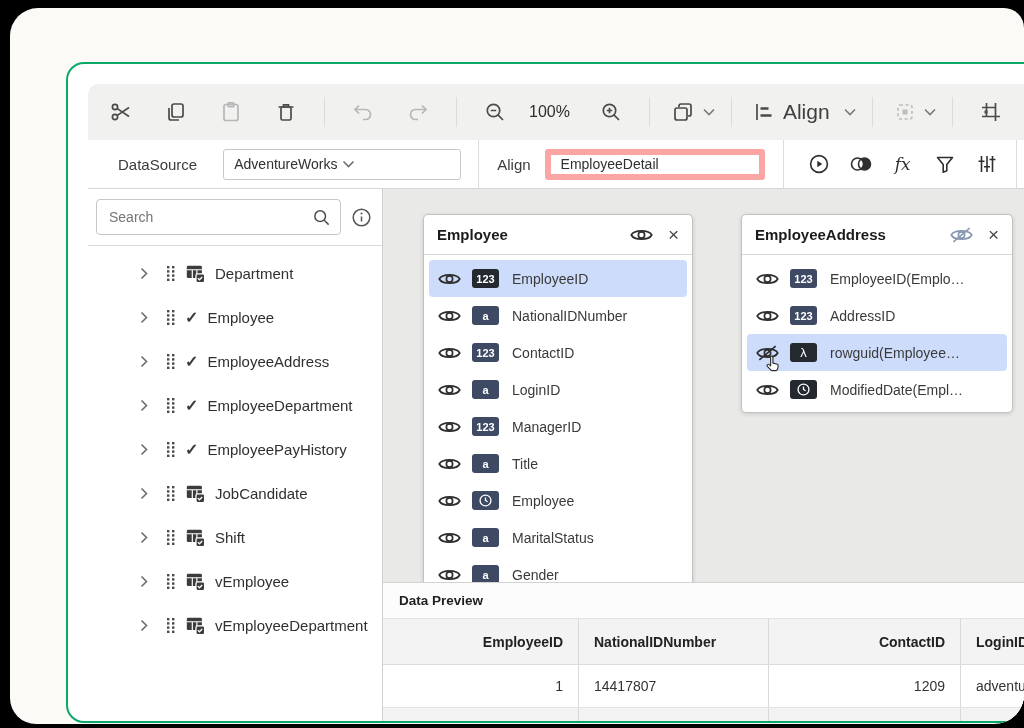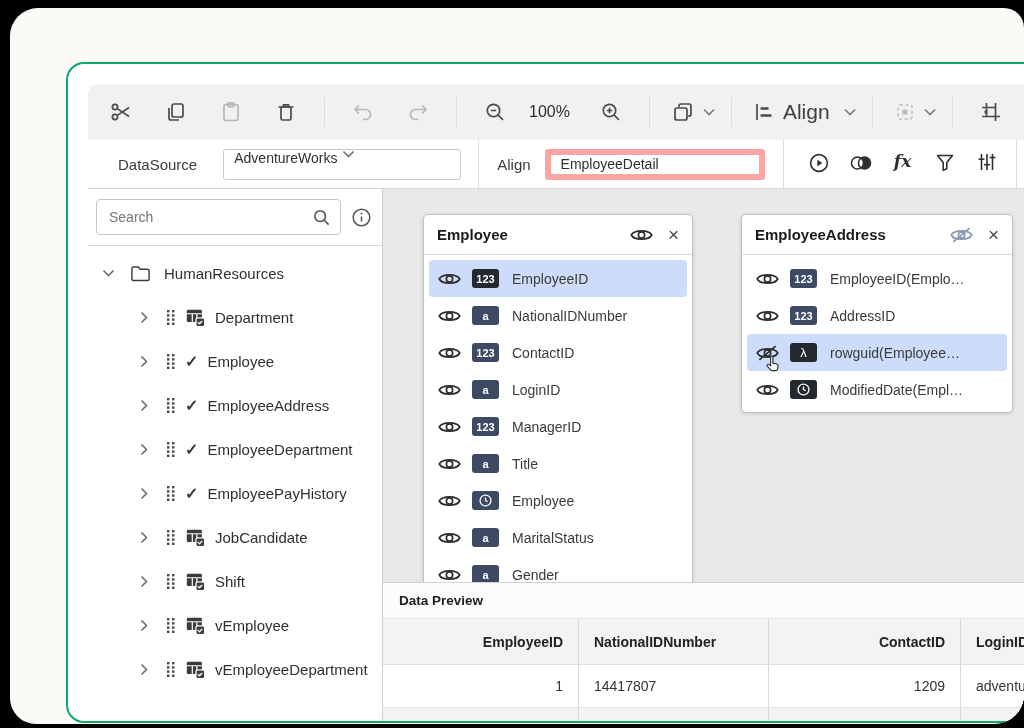--- a/index.html
+++ b/index.html
@@ -16,25 +16,25 @@
   .tbtn.dis { color:#b7b7b7; }
   .vsep { width:1px; height:30px; background:#dcdcdc; margin-right:21px; flex:none; }
   .zoomlvl { font-size:16px; color:#2e2e2e; margin:0 10px 0 -4px; margin-right:24px; flex:none; }
   .ddgroup { display:flex; align-items:center; color:#4b4b4b; margin-right:16px; flex:none; }
   .ddgroup .chev { margin-left:8px; color:#7a7a7a; }
   .alignlbl { font-size:21px; color:#3f3f3f; margin:0 6px 0 8px; }
 
   
   .tb2 { height:49px; background:#fff; border-bottom:1px solid #d6d6d6; display:flex; align-items:center; }
   .lbl { font-size:15px; color:#3c3c3c; flex:none; }
-  .selectbox { margin-left:26px; width:238px; height:31px; border:1px solid #c7c7c7; border-radius:3px; background:#fff; display:flex; padding:0 10px; flex:none; }
+  .selectbox { margin-left:26px; width:238px; height:31px; border:1px solid #c7c7c7; border-radius:3px; background:#fff; display:flex; align-items:center; padding:0 10px; flex:none; }
   .selectbox span { flex:1; font-size:14px; color:#303030; }
   .textbox { margin-left:14px; width:220px; height:31px; border:6px solid #fca5a5; border-radius:3px; background:#fff; font-size:14px; color:#303030; padding:0 10px; font-family:"Liberation Sans",sans-serif; flex:none; }
   .vsep2 { width:1px; align-self:stretch; background:#ddd; flex:none; }
-  .qbtn { width:26px; height:26px; display:flex; justify-content:center; color:#2f2f2f; margin-right:16px; flex:none;font-weight:bold; }
+  .qbtn { width:26px; height:26px; display:flex; align-items:center; justify-content:center; color:#2f2f2f; margin-right:16px; flex:none; }
 
   
   .main { display:flex; height:532px; }
   .sidebar { width:295px; background:#fff; border-right:1px solid #cfcfcf; flex:none; display:flex; flex-direction:column; }
   .searchrow { display:flex; align-items:center; padding:10px 10px 10px 8px; border-bottom:1px solid #dadada; }
   .searchbox { position:relative; flex:1; height:36px; border:1px solid #c6c6c6; border-radius:4px; background:#fff; }
   .searchbox input { position:absolute; inset:0; border:none; outline:none; background:transparent; padding:0 34px 0 12px; font-size:14px; color:#000000; font-family:"Liberation Sans",sans-serif; }
   .searchbox .mag { position:absolute; right:9px; top:8px; color:#4f4f4f; }
   .infoico { margin-left:10px; color:#555; flex:none; }
   .tree { padding-top:5px; overflow:hidden; flex:1; }
@@ -277,33 +277,20 @@
             <span class="infoico">
                 <svg width="21" height="21" viewBox="0 0 21 21" fill="none" stroke="currentColor" stroke-width="1.5">
                   <circle cx="10.5" cy="10.5" r="8.3"></circle>
                   <path d="M10.5 9.4v5"></path>
                   <circle cx="10.5" cy="6.5" r="1" fill="currentColor" stroke="none"></circle>
                 </svg>
               </span>
           </div>
           <div class="tree">
 
-            <div class="trow ind0">
-              <span class="tchev">
-                  <svg width="13" height="9" viewBox="0 0 13 9" fill="none" stroke="currentColor" stroke-width="1.6">
-                    <path d="M1.5 1.5l5 5 5-5"></path>
-                  </svg>
-                </span>
-              <span style="margin:0 13px 0 15px;">
-                  <svg width="21" height="19" viewBox="0 0 22 19" fill="none" stroke="#3c3c3c" stroke-width="1.5">
-                    <path d="M2 4.2c0-.9.7-1.6 1.6-1.6h5.1l2 2.5h7.7c.9 0 1.6.7 1.6 1.6v8.6c0 .9-.7 1.6-1.6 1.6H3.6c-.9 0-1.6-.7-1.6-1.6z"></path>
-                  </svg>
-                </span>
-              <span class="tlabel">HumanResources</span>
-            </div>
 
 
             <div class="trow ind2">
               <span class="tchev">
                   <svg width="9" height="13" viewBox="0 0 9 13" fill="none" stroke="currentColor" stroke-width="1.6">
                     <path d="M1.5 1.5l5 5-5 5"></path>
                   </svg>
                 </span>
               <span class="dots">
                   <svg width="10" height="17" viewBox="0 0 10 17" fill="#4a4a4a">

